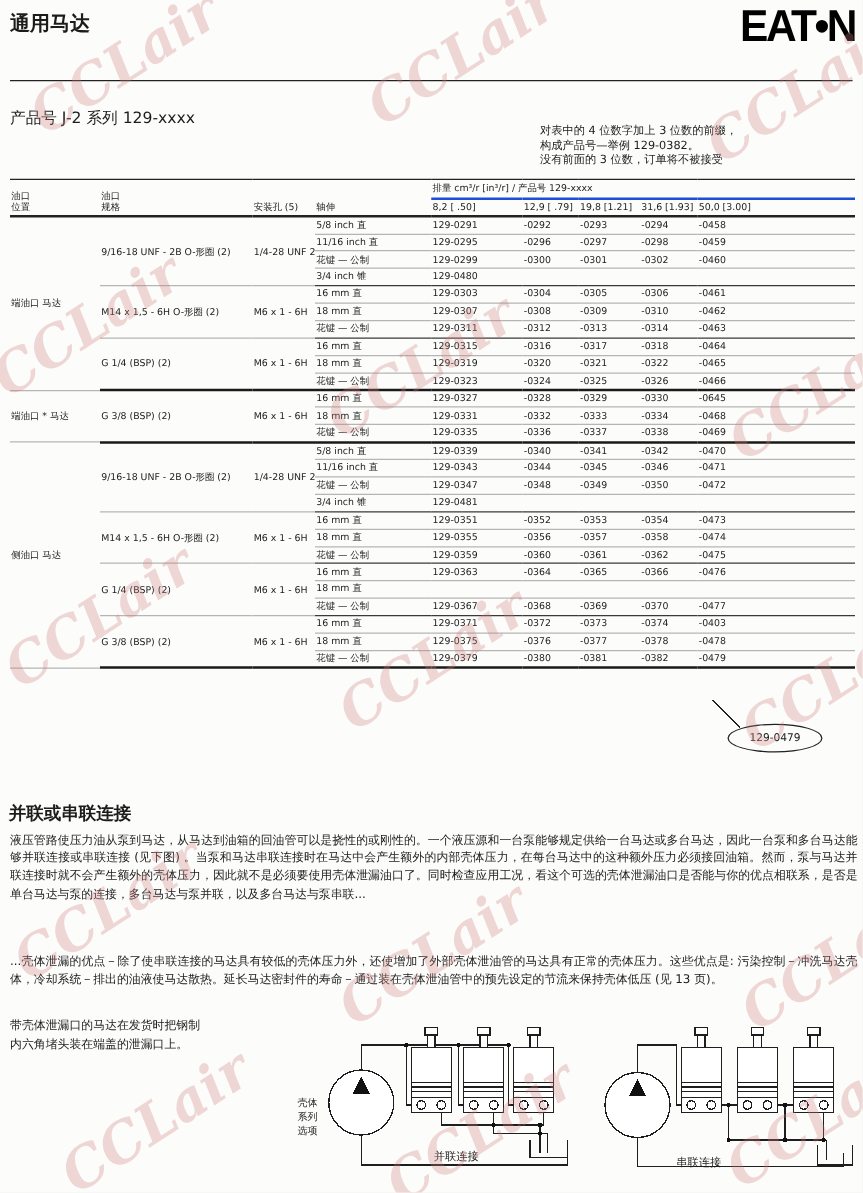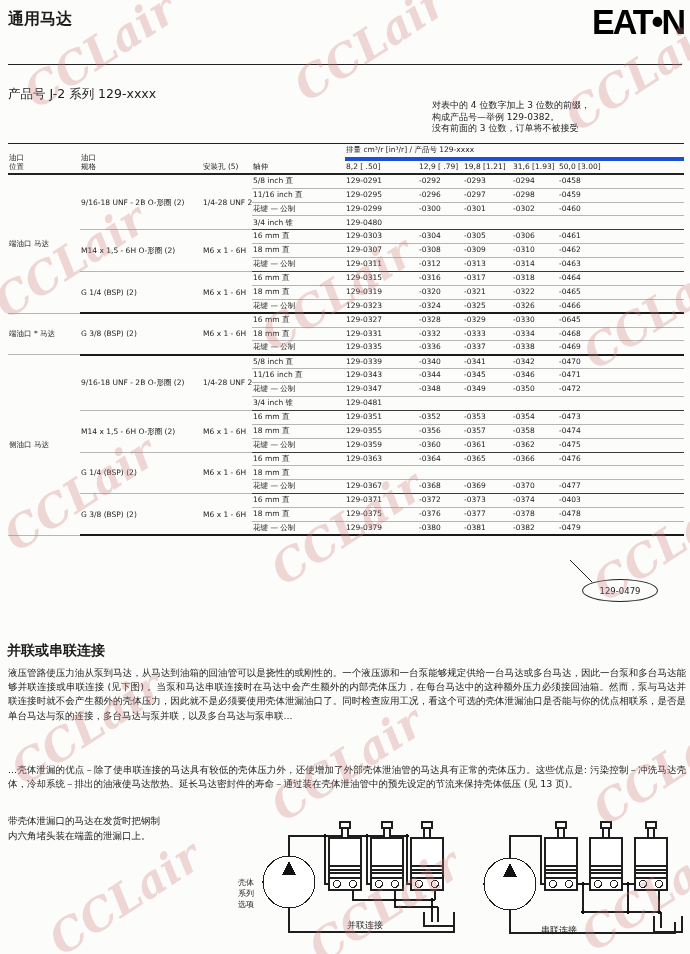--- a/index.html
+++ b/index.html
@@ -22,21 +22,21 @@
     white-space:pre-line;
   }
   
   table.prod {
     position:absolute; left:8px; top:143px; width:676px;
     border-collapse:collapse; table-layout:fixed;
     font-size:7.5px; line-height:1.15; border-top:1px solid #222;
   }
   table.prod th { font-weight:400; text-align:left; vertical-align:bottom;
     padding:2px 2px 2px 1px; border-bottom:2px solid #222; white-space:pre-line; }
-  table.prod th.disp-title { border-bottom:4px solid #1d4ed8; height:15px; }
+  table.prod th.disp-title { border-bottom:2px solid #1d4ed8; height:15px; }
   table.prod th.size-h { height:13px; }
   table.prod td {
     height:13.9px; padding:1px 2px 1px 1px; vertical-align:middle;
     border-bottom:1px solid #b5b5b5; overflow:hidden; white-space:nowrap;
   }
   td.pos { border-bottom:2.4px solid #1a1a1a; vertical-align:middle; white-space:pre-line; line-height:1.25; }
   td.spec, td.mount { border-bottom:1.6px solid #3a3a3a; vertical-align:middle; white-space:normal; line-height:1.2; }
   td.spec.secend, td.mount.secend { border-bottom:2.4px solid #1a1a1a; }
   tr.grp-end td { border-bottom:1.6px solid #3a3a3a; }
   tr.sec-end td { border-bottom:2.4px solid #1a1a1a; }

